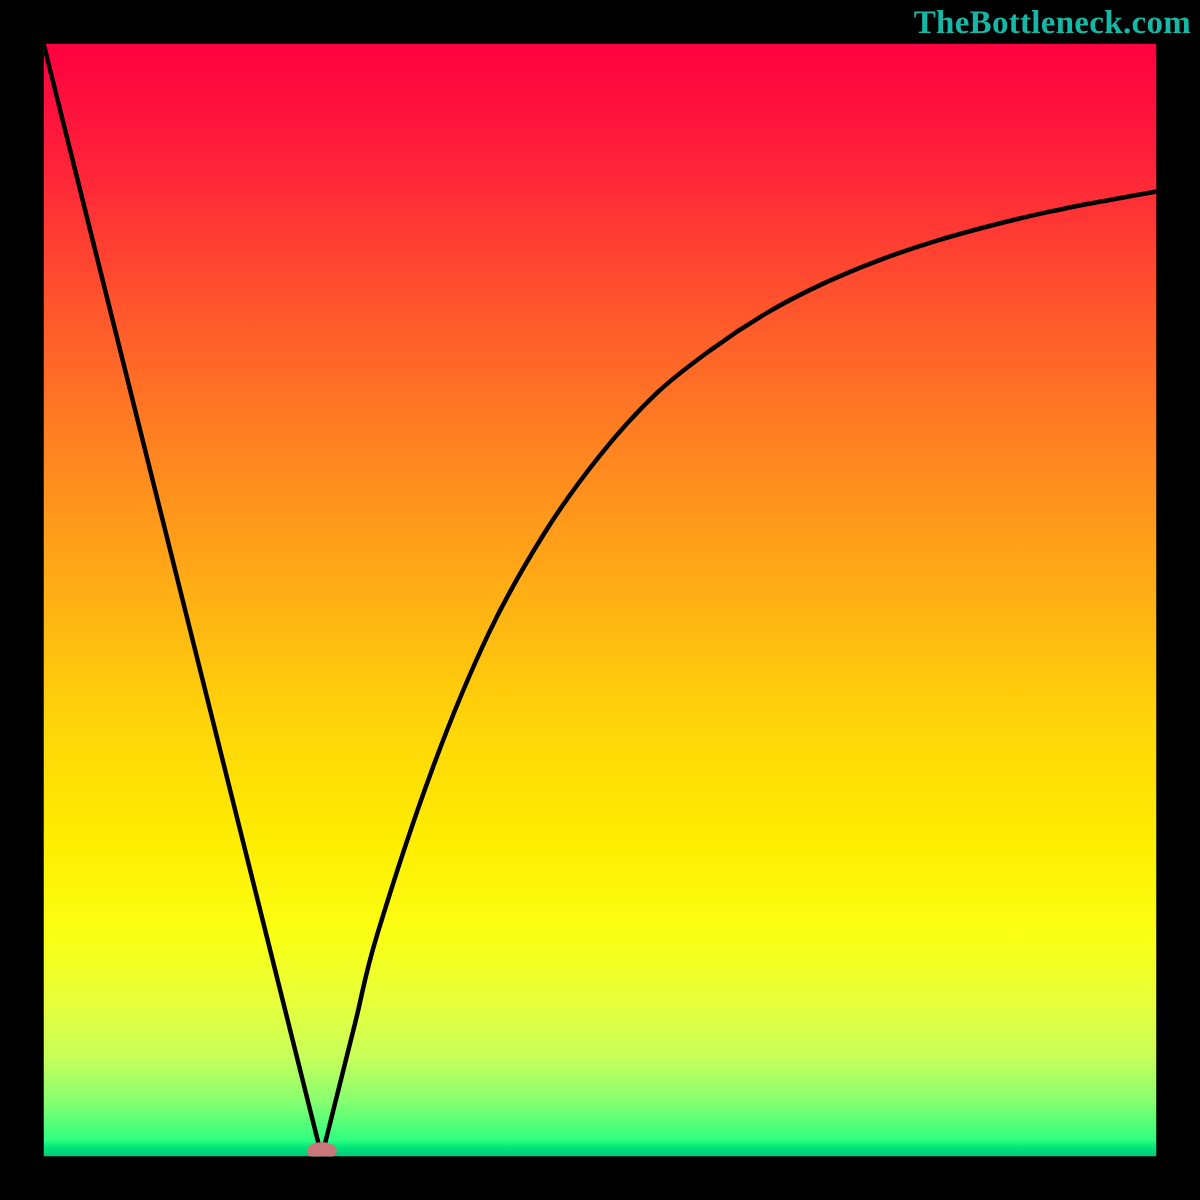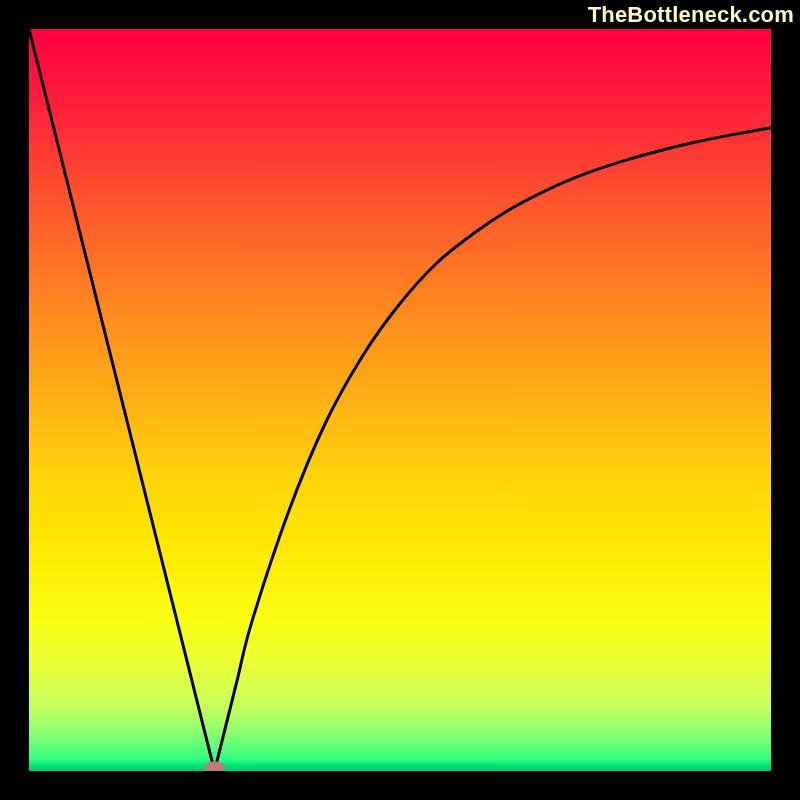--- a/index.html
+++ b/index.html
@@ -24,25 +24,26 @@
     top: 29px;
     left: 29px;
     width: 742px;
     height: 742px;
     display: block;
   }
   .attribution {
     position: absolute;
     top: 2px;
     right: 6px;
-    color: #fef9c3;
+    color: #14b8a6;
     font-size: 22px;
     font-weight: bold;
     letter-spacing: 0.2px;
     user-select: none;
+    font-family: Liberation Serif, serif;
   }
 </style>
 </head>
 <body>
 
 <div class="frame">
 
   <div class="attribution">TheBottleneck.com</div>
 
   <svg class="plot" viewBox="0 0 742 742" preserveAspectRatio="none">

